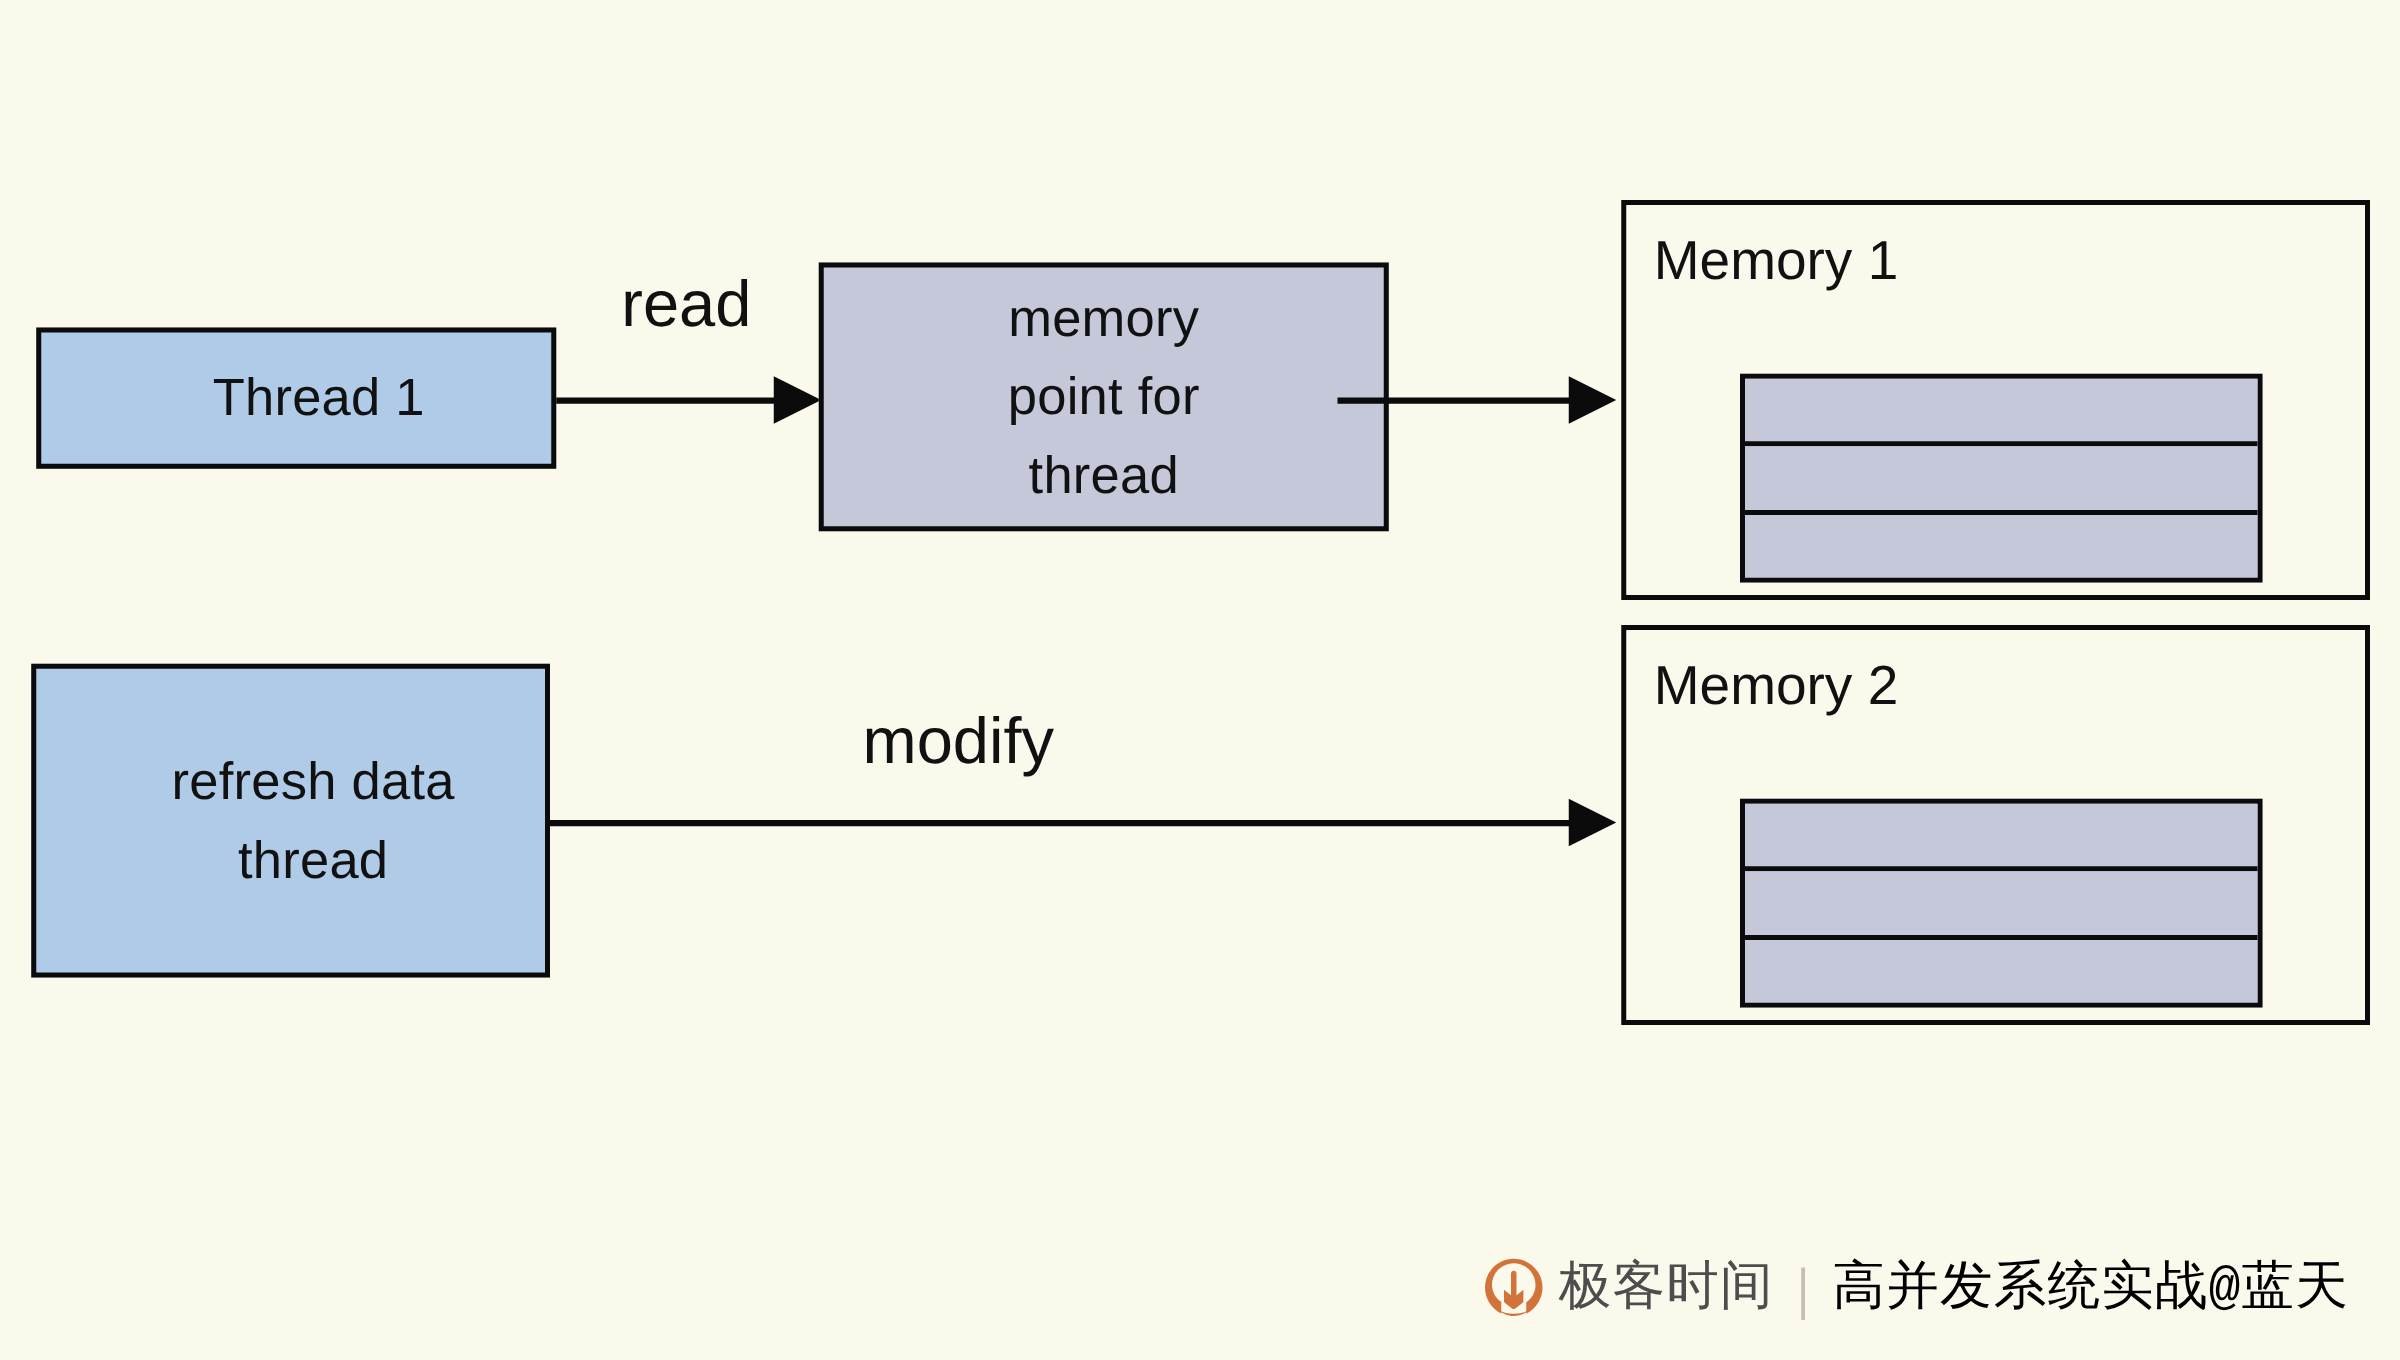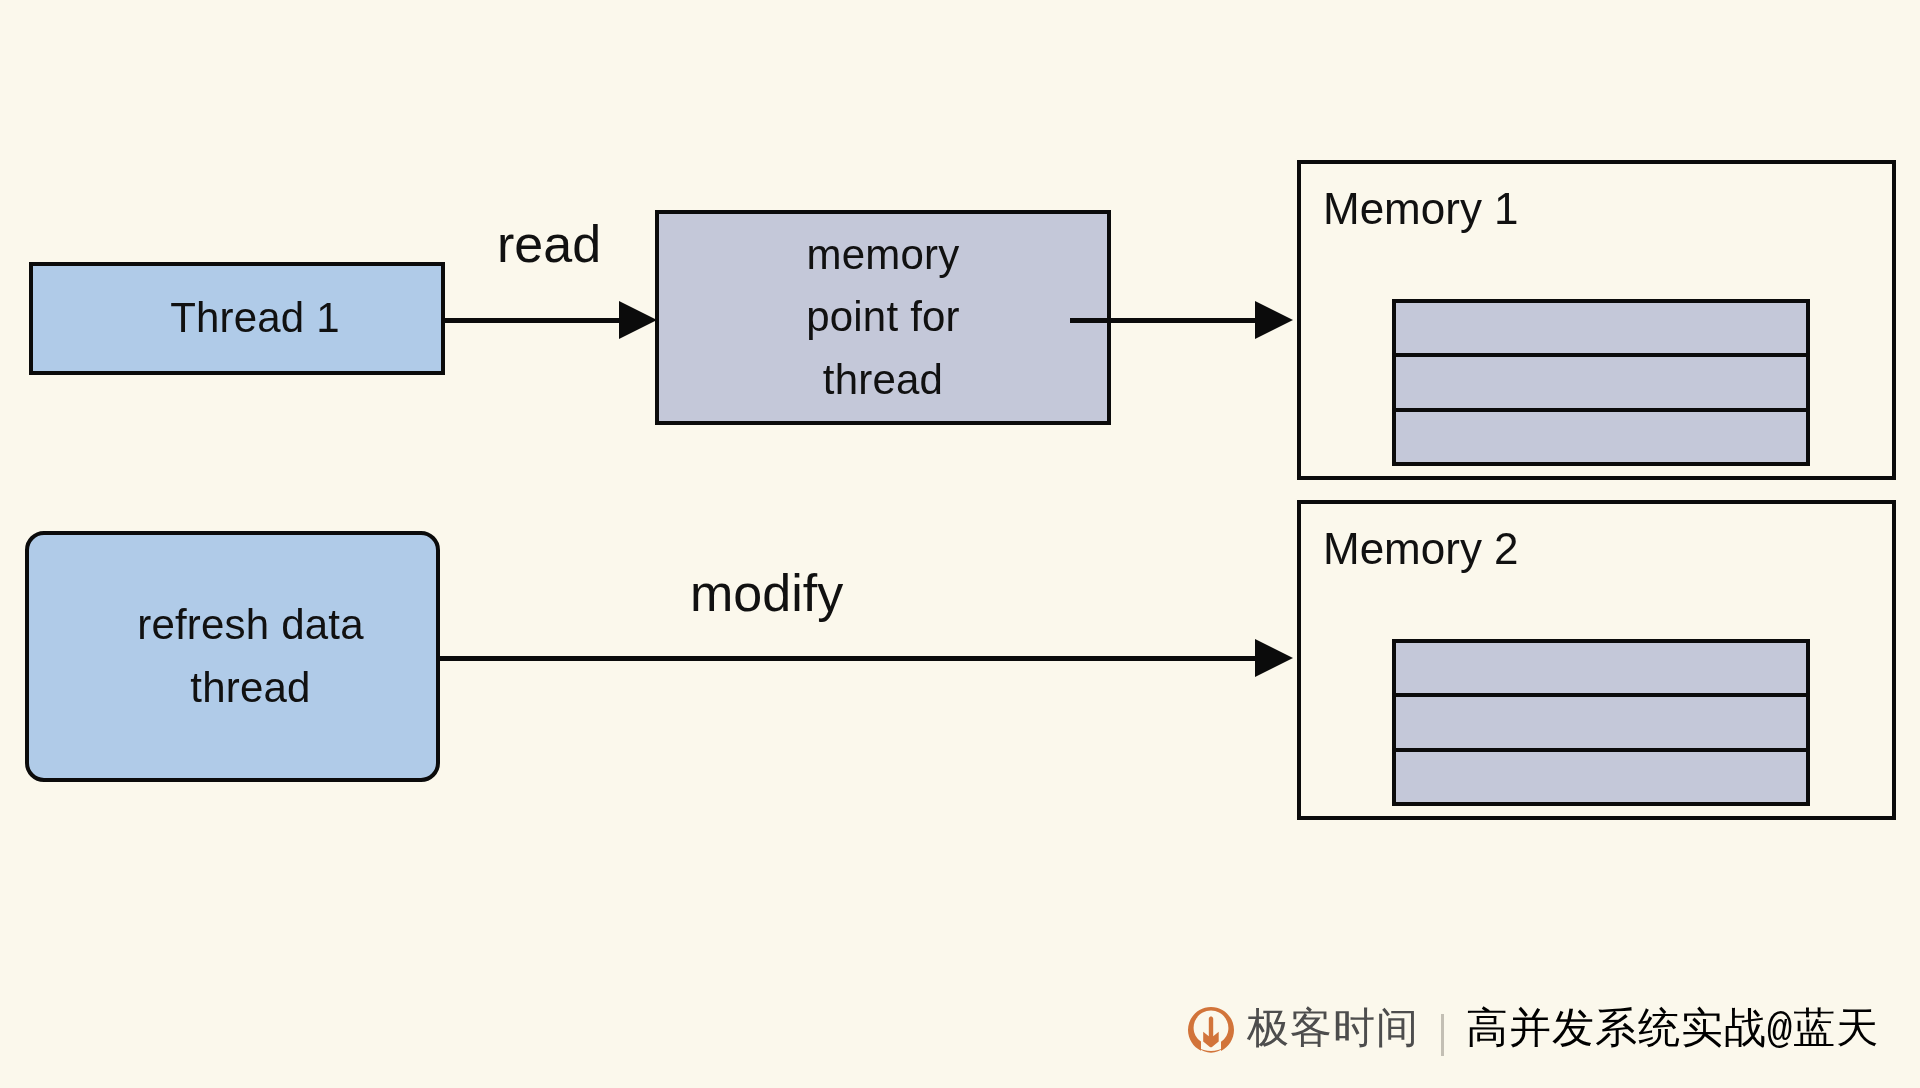--- a/index.html
+++ b/index.html
@@ -151,21 +151,21 @@
 
   <div class="mem-container" style="left:1297px; top:160px; width:599px; height:320px;">
     <div class="mem-title">Memory 1</div>
     <div class="mem-stack" style="left:91px; top:135px; width:418px; height:167px;">
       <div class="mem-cell"></div>
       <div class="mem-cell"></div>
       <div class="mem-cell"></div>
     </div>
   </div>
 
-  <div class="node blue" style="left:25px; top:531px; width:415px; height:251px;border-radius:19px;">
+  <div class="node blue" style="left:25px; top:531px; width:415px; height:251px;">
     <span>refresh data</span>
     <span>thread</span>
   </div>
 
   <div class="edge-label" style="left:690px; top:563px;">modify</div>
   <div class="arrow-line" style="left:440px; top:656px; width:819px;"></div>
   <div class="arrow-head" style="left:1255px; top:639px;"></div>
 
   <div class="mem-container" style="left:1297px; top:500px; width:599px; height:320px;">
     <div class="mem-title">Memory 2</div>

